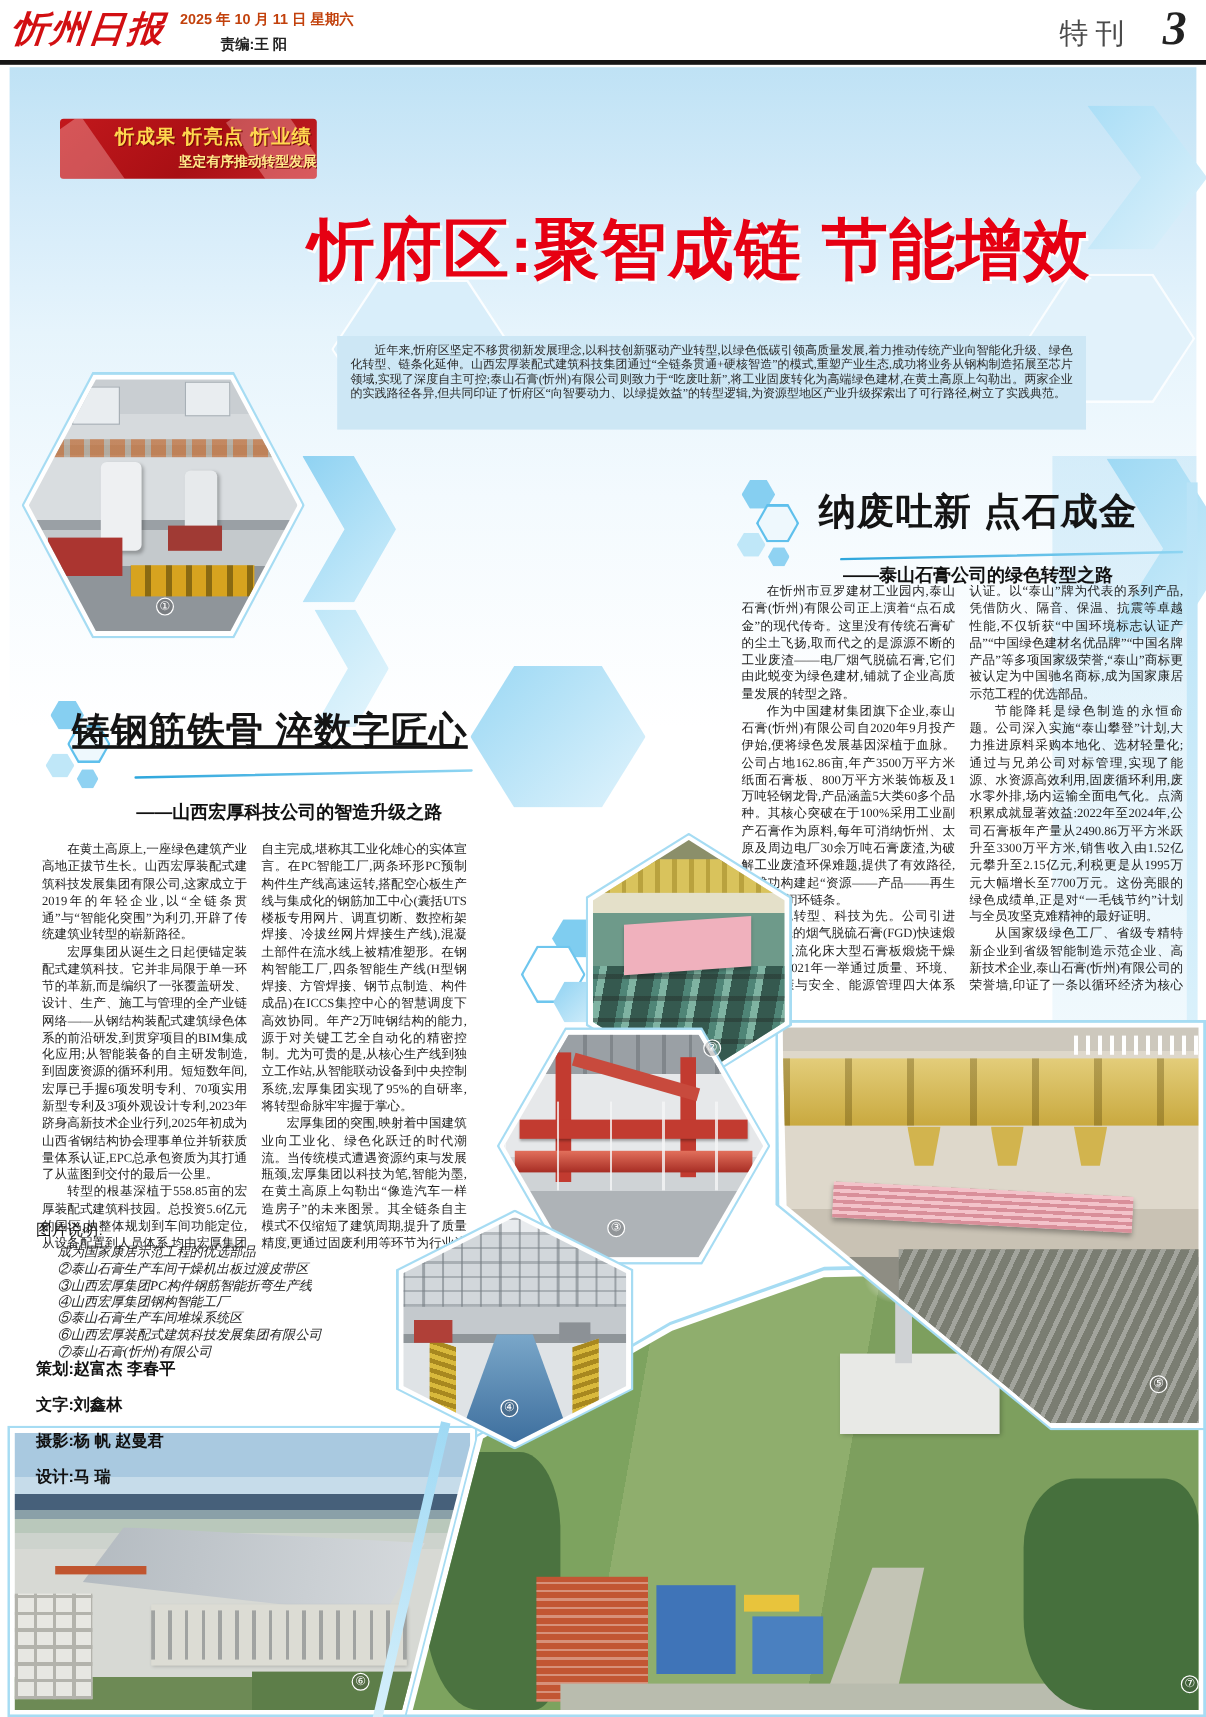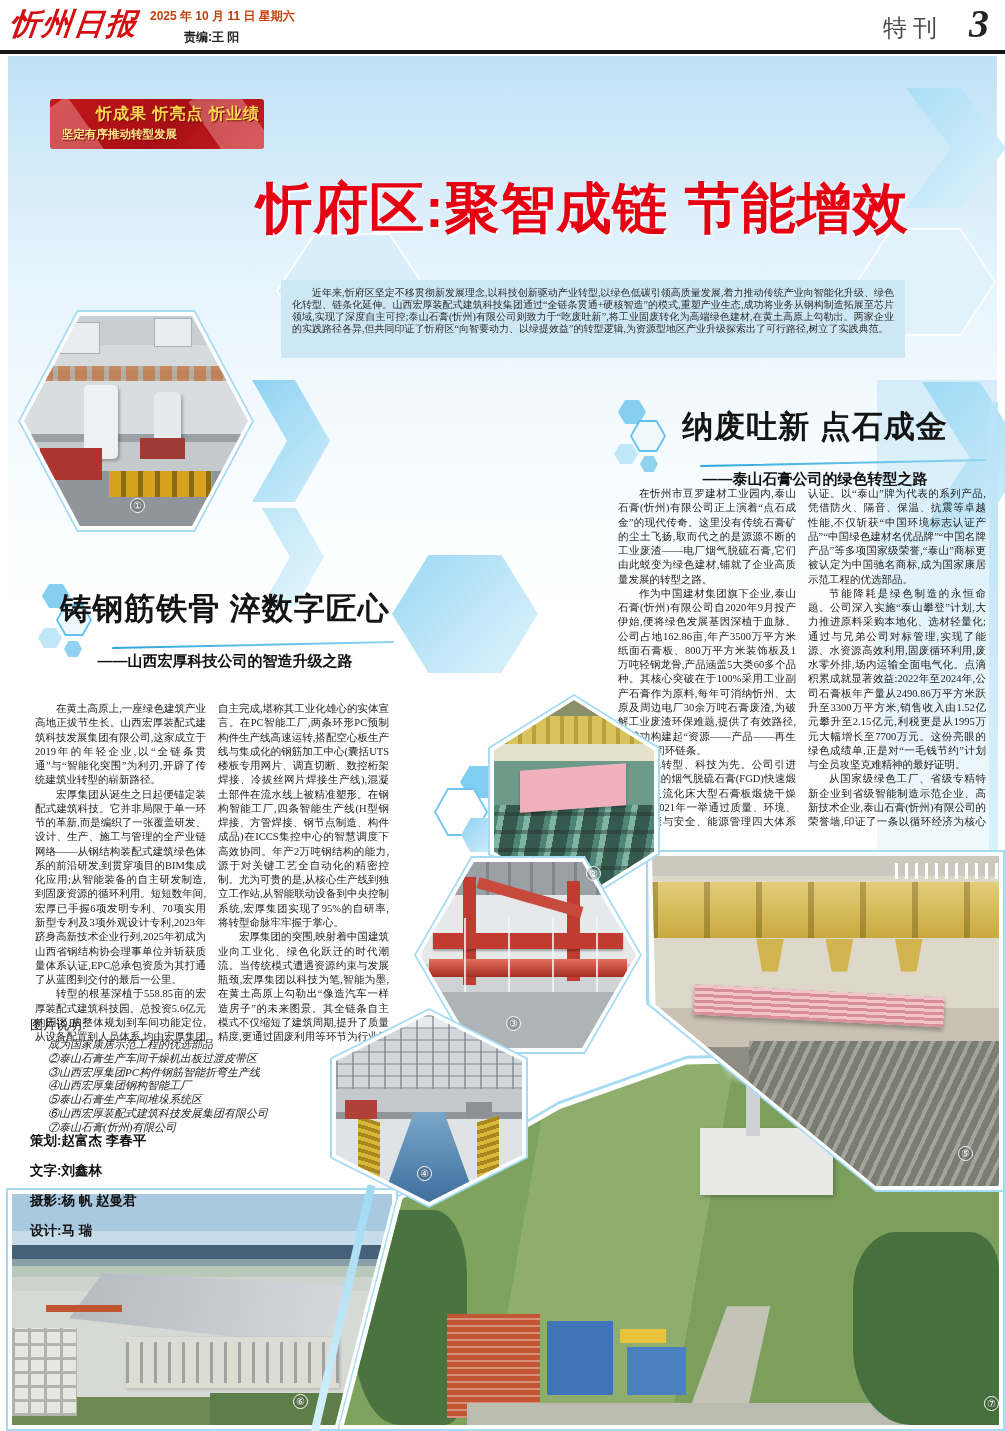--- a/index.html
+++ b/index.html
@@ -34,21 +34,21 @@
 
   
   .banner{position:absolute;left:50px;top:99px;width:214px;height:50px;z-index:6;
       background:linear-gradient(135deg,#c2181c 0%,#a80f14 55%,#c62025 100%);border-radius:3px;overflow:hidden;
       font-family:"Liberation Sans",sans-serif;}
   .banner .rib1,.banner .rib2{position:absolute;background:rgba(255,200,200,.35);transform:rotate(-35deg);}
   .banner .rib1{left:-12px;top:6px;width:60px;height:90px;}
   .banner .rib2{left:160px;top:-18px;width:46px;height:90px;}
   .banner-l1{position:absolute;left:0;top:5px;width:100%;text-align:center;font-size:16px;font-weight:bold;
       color:#ffd84f;letter-spacing:1px;text-shadow:1px 1px 0 #7a0a0a;margin-left:21px;}
-  .banner-l2{position:absolute;left:12px;top:28px;width:100%;text-align:left;font-size:11.5px;font-weight:bold;
+  .banner-l2{position:absolute;left:0;top:28px;width:100%;text-align:right;font-size:11.5px;font-weight:bold;
       color:#ffe98a;text-shadow:1px 1px 0 #7a0a0a;}
 
   
   .headline{position:absolute;left:238px;top:172px;width:690px;text-align:center;z-index:6;
       font-family:"Liberation Sans",sans-serif;font-size:55px;font-weight:900;color:#e60012;letter-spacing:1px;
       text-shadow:2px 2px 0 rgba(255,255,255,.85);white-space:nowrap;}
   .intro{position:absolute;left:281px;top:280px;width:624px;height:78px;background:#cde7f5;z-index:6;
       padding:7px 11px;font-size:10px;line-height:1.2;text-align:justify;color:#2c2c2c;overflow:hidden;}
   .intro p{margin:0;text-indent:2em;}
 
@@ -138,23 +138,23 @@
   <div class="abs chev" style="left:252px;top:380px;width:78px;height:122px;background:linear-gradient(135deg,#8fd2f2,#cfeefb);z-index:5;"></div>
   <div class="abs chev" style="left:262px;top:508px;width:62px;height:98px;background:linear-gradient(135deg,#bfe7f8,#e6f6fd);z-index:5;"></div>
 
   <div class="abs hex" style="left:42px;top:584px;width:28px;height:24px;background:#86cff1;z-index:6;"></div>
   <div class="abs hex" style="left:56px;top:604px;width:36px;height:32px;background:#5fc0ec;z-index:6;">
       <div class="outline-in hex" style="background:#eef8fd;"></div>
     </div>
   <div class="abs hex" style="left:38px;top:628px;width:24px;height:20px;background:#bfe7f8;z-index:6;"></div>
   <div class="abs hex" style="left:64px;top:641px;width:18px;height:16px;background:#8fd2f2;z-index:6;"></div>
 
-  <h2 class="art-title" style="left:60px;top:588px;width:330px;margin:0;">铸钢筋铁骨  淬数字匠心</h2>
+  <h2 class="art-title" style="left:60px;top:588px;width:330px;margin:0;text-decoration:underline;">铸钢筋铁骨  淬数字匠心</h2>
   <div class="swoosh" style="left:112px;top:644px;width:282px;z-index:7;"></div>
-  <h3 class="art-sub" style="left:60px;top:652px;width:330px;margin:0;">——山西宏厚科技公司的智造升级之路</h3>
+  <h3 class="art-sub" style="left:60px;top:652px;width:330px;margin:16px;">——山西宏厚科技公司的智造升级之路</h3>
 
   <div class="cols" style="left:35px;top:702px;width:354px;height:344px;">
       <p>在黄土高原上,一座绿色建筑产业高地正拔节生长。山西宏厚装配式建筑科技发展集团有限公司,这家成立于2019年的年轻企业,以“全链条贯通”与“智能化突围”为利刃,开辟了传统建筑业转型的崭新路径。</p>
       <p>宏厚集团从诞生之日起便锚定装配式建筑科技。它并非局限于单一环节的革新,而是编织了一张覆盖研发、设计、生产、施工与管理的全产业链网络——从钢结构装配式建筑绿色体系的前沿研发,到贯穿项目的BIM集成化应用;从智能装备的自主研发制造,到固废资源的循环利用。短短数年间,宏厚已手握6项发明专利、70项实用新型专利及3项外观设计专利,2023年跻身高新技术企业行列,2025年初成为山西省钢结构协会理事单位并斩获质量体系认证,EPC总承包资质为其打通了从蓝图到交付的最后一公里。</p>
       <p>转型的根基深植于558.85亩的宏厚装配式建筑科技园。总投资5.6亿元的园区,从整体规划到车间功能定位,从设备配置到人员体系,均由宏厚集团自主完成,堪称其工业化雄心的实体宣言。在PC智能工厂,两条环形PC预制构件生产线高速运转,搭配空心板生产线与集成化的钢筋加工中心(囊括UTS楼板专用网片、调直切断、数控桁架焊接、冷拔丝网片焊接生产线),混凝土部件在流水线上被精准塑形。在钢构智能工厂,四条智能生产线(H型钢焊接、方管焊接、钢节点制造、构件成品)在ICCS集控中心的智慧调度下高效协同。年产2万吨钢结构的能力,源于对关键工艺全自动化的精密控制。尤为可贵的是,从核心生产线到独立工作站,从智能联动设备到中央控制系统,宏厚集团实现了95%的自研率,将转型命脉牢牢握于掌心。</p>
       <p>宏厚集团的突围,映射着中国建筑业向工业化、绿色化跃迁的时代潮流。当传统模式遭遇资源约束与发展瓶颈,宏厚集团以科技为笔,智能为墨,在黄土高原上勾勒出“像造汽车一样造房子”的未来图景。其全链条自主模式不仅缩短了建筑周期,提升了质量精度,更通过固废利用等环节为行业注入绿色基因,悄然重塑着建筑业的生态逻辑。</p>
     </div>
 
   <div class="abs hex" style="left:618px;top:400px;width:28px;height:24px;background:#86cff1;z-index:6;"></div>
   <div class="abs hex" style="left:630px;top:420px;width:36px;height:32px;background:#5fc0ec;z-index:6;">

